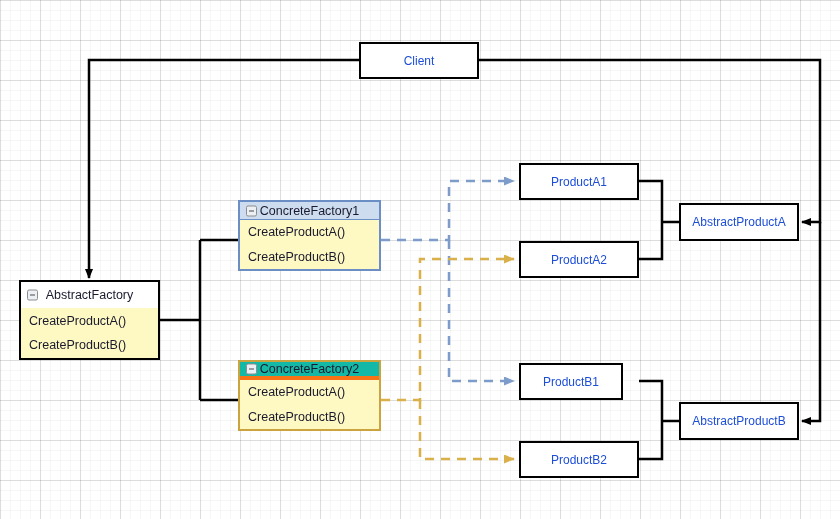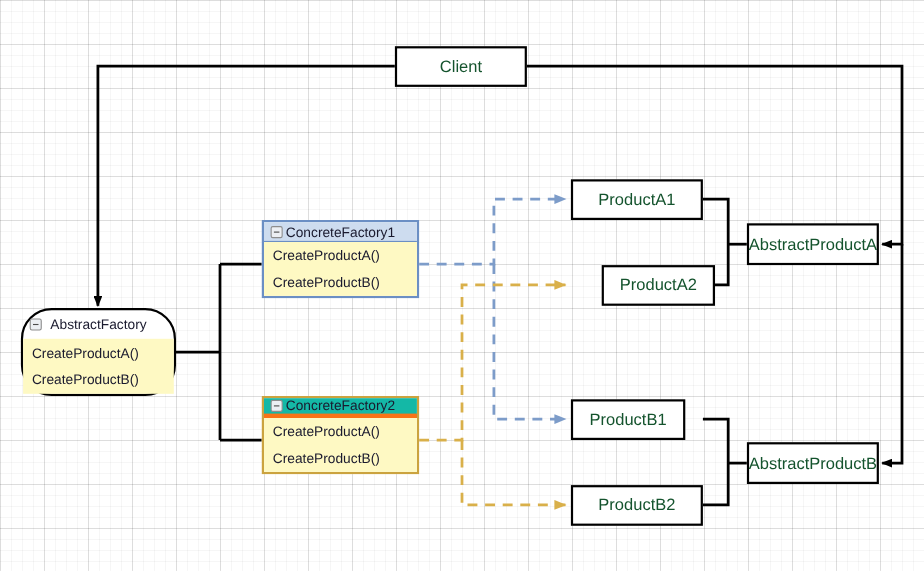--- a/index.html
+++ b/index.html
@@ -35,22 +35,22 @@
     border: 2px solid #000000;
     display: flex;
     flex-direction: column;
     z-index: 5;
   }
   .node.simple {
     align-items: center;
     justify-content: center;
   }
   .node-title {
-    font-size: 15px;
-    color: #14532d;
+    font-size: 12px;
+    color: #1d4ed8;
     text-align: right;
     white-space: nowrap;
     line-height: 1;
   }
   .cls-header {
     position: relative;
     height: 26px;
     display: flex;
     align-items: center;
     justify-content: center;
@@ -144,21 +144,21 @@
     <path d="M449,240 L449,381 L514,381" fill="none" stroke="#7d9cc9" stroke-width="2.5" stroke-dasharray="9 7" marker-end="url(#arrowBlue)"></path>
 
     <path d="M381,400 L420,400 L420,259 L514,259" fill="none" stroke="#d9b04a" stroke-width="2.5" stroke-dasharray="9 7" marker-end="url(#arrowAmber)"></path>
     <path d="M420,400 L420,459 L514,459" fill="none" stroke="#d9b04a" stroke-width="2.5" stroke-dasharray="9 7" marker-end="url(#arrowAmber)"></path>
   </svg>
 
   <div class="node simple" style="left:359px; top:42px; width:120px; height:37px;">
     <span class="node-title">Client</span>
   </div>
 
-  <div class="node" style="left:19px; top:280px; width:141px; height:80px;border-radius:28px;">
+  <div class="node" style="left:19px; top:280px; width:141px; height:80px;">
     <div class="cls-header">
       <span class="collapse-icon"></span>
       <span class="cls-name">AbstractFactory</span>
     </div>
     <div class="cls-body">
       <span class="cls-method">CreateProductA()</span>
       <span class="cls-method">CreateProductB()</span>
     </div>
   </div>
 
@@ -181,21 +181,21 @@
     <div class="cls-body">
       <span class="cls-method">CreateProductA()</span>
       <span class="cls-method">CreateProductB()</span>
     </div>
   </div>
 
   <div class="node simple" style="left:519px; top:163px; width:120px; height:37px;">
     <span class="node-title">ProductA1</span>
   </div>
 
-  <div class="node simple" style="left:547px; top:241px; width:103px; height:37px;">
+  <div class="node simple" style="left:519px; top:241px; width:120px; height:37px;">
     <span class="node-title">ProductA2</span>
   </div>
 
   <div class="node simple" style="left:519px; top:363px; width:104px; height:37px;">
     <span class="node-title">ProductB1</span>
   </div>
 
   <div class="node simple" style="left:519px; top:441px; width:120px; height:37px;">
     <span class="node-title">ProductB2</span>
   </div>

